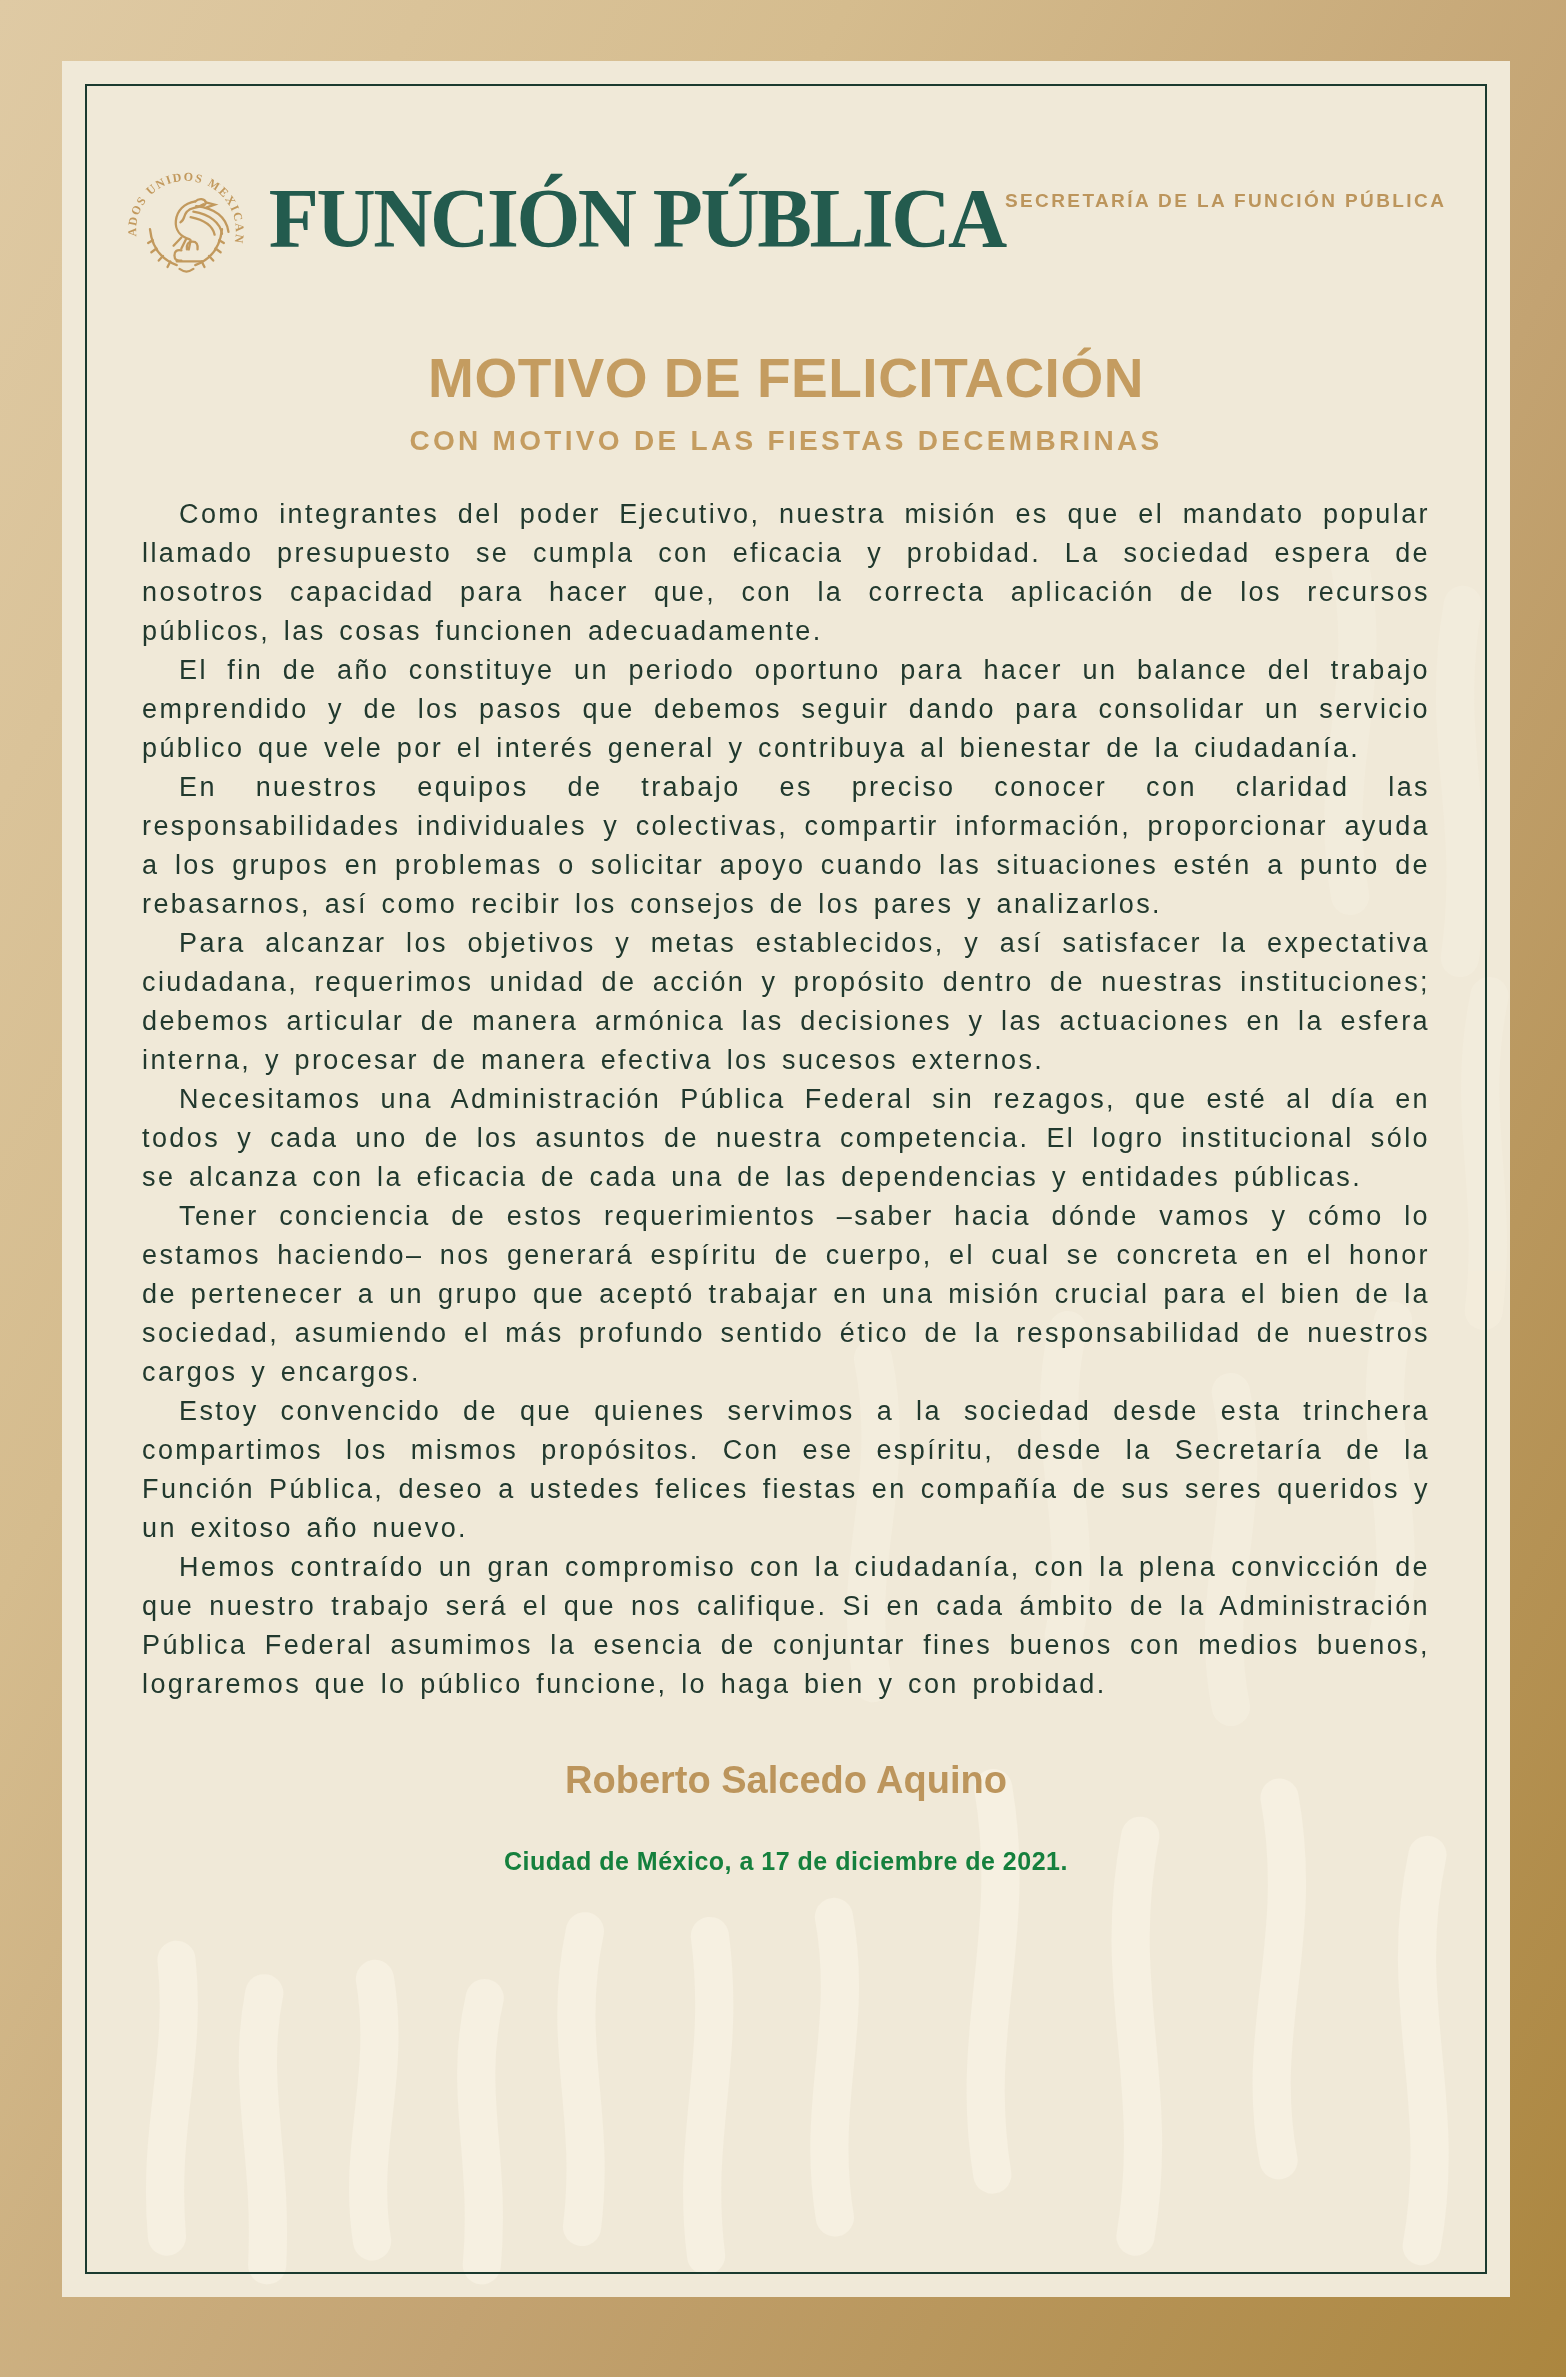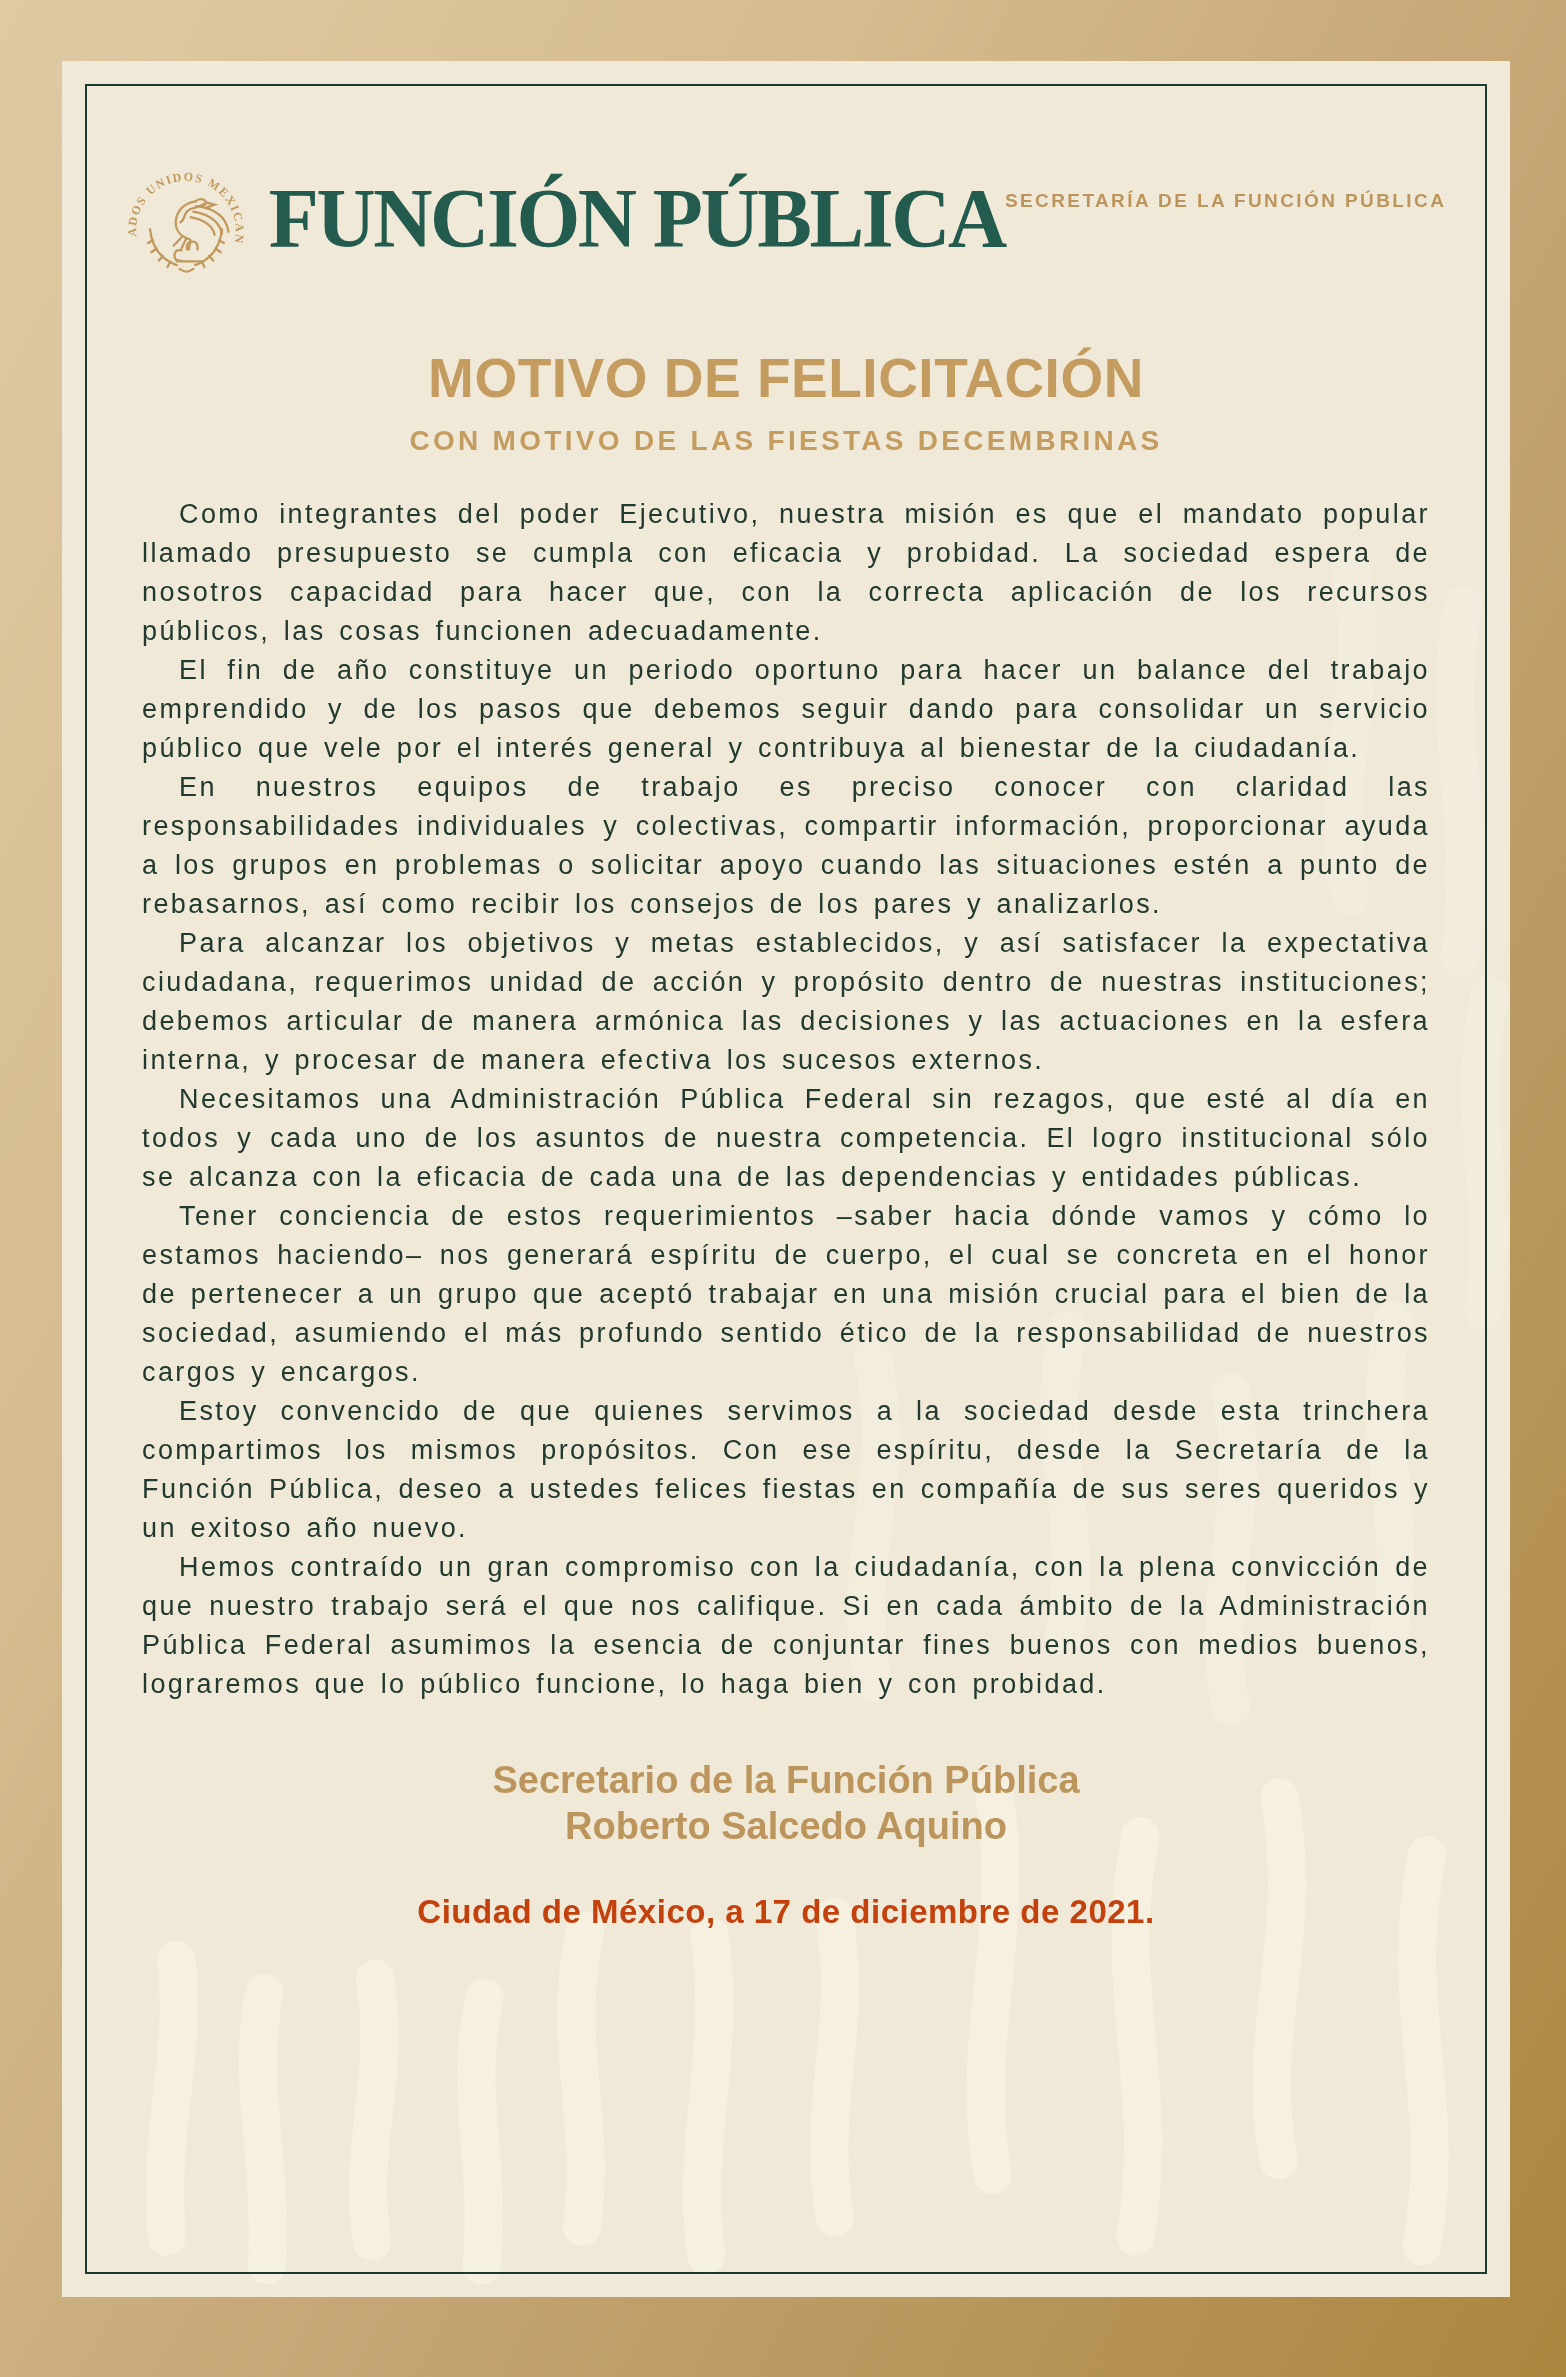--- a/index.html
+++ b/index.html
@@ -103,22 +103,22 @@
   .signature-role, .signature-name{
     font-weight:700;
     font-size:38px;
     color:#bc955c;
     line-height:46px;
   }
   .dateline{
     margin-top:44px;
     text-align:center;
     font-weight:700;
-    font-size:33px;
-    color:#c2410c;
+    font-size:25px;
+    color:#15803d;
     letter-spacing:0.5px;
   }
 </style>
 </head>
 <body>
 
 <div class="frame"></div>
 
 <div class="page">
 
@@ -206,21 +206,20 @@
         <p>El fin de año constituye un periodo oportuno para hacer un balance del trabajo emprendido y de los pasos que debemos seguir dando para consolidar un servicio público que vele por el interés general y contribuya al bienestar de la ciudadanía.</p>
         <p>En nuestros equipos de trabajo es preciso conocer con claridad las responsabilidades individuales y colectivas, compartir información, proporcionar ayuda a los grupos en problemas o solicitar apoyo cuando las situaciones estén a punto de rebasarnos, así como recibir los consejos de los pares y analizarlos.</p>
         <p>Para alcanzar los objetivos y metas establecidos, y así satisfacer la expectativa ciudadana, requerimos unidad de acción y propósito dentro de nuestras instituciones; debemos articular de manera armónica las decisiones y las actuaciones en la esfera interna, y procesar de manera efectiva los sucesos externos.</p>
         <p>Necesitamos una Administración Pública Federal sin rezagos, que esté al día en todos y cada uno de los asuntos de nuestra competencia. El logro institucional sólo se alcanza con la eficacia de cada una de las dependencias y entidades públicas.</p>
         <p>Tener conciencia de estos requerimientos –saber hacia dónde vamos y cómo lo estamos haciendo– nos generará espíritu de cuerpo, el cual se concreta en el honor de pertenecer a un grupo que aceptó trabajar en una misión crucial para el bien de la sociedad, asumiendo el más profundo sentido ético de la responsabilidad de nuestros cargos y encargos.</p>
         <p>Estoy convencido de que quienes servimos a la sociedad desde esta trinchera compartimos los mismos propósitos. Con ese espíritu, desde la Secretaría de la Función Pública, deseo a ustedes felices fiestas en compañía de sus seres queridos y un exitoso año nuevo.</p>
         <p>Hemos contraído un gran compromiso con la ciudadanía, con la plena convicción de que nuestro trabajo será el que nos califique. Si en cada ámbito de la Administración Pública Federal asumimos la esencia de conjuntar fines buenos con medios buenos, lograremos que lo público funcione, lo haga bien y con probidad.</p>
       </div>
 
     <div class="signature">
-      <div class="signature-role">Secretario de la Función Pública</div>
       <div class="signature-name">Roberto Salcedo Aquino</div>
     </div>
 
     <div class="dateline">Ciudad de México, a 17 de diciembre de 2021.</div>
 
   </div>
 </div>
 
 
 </body></html>

